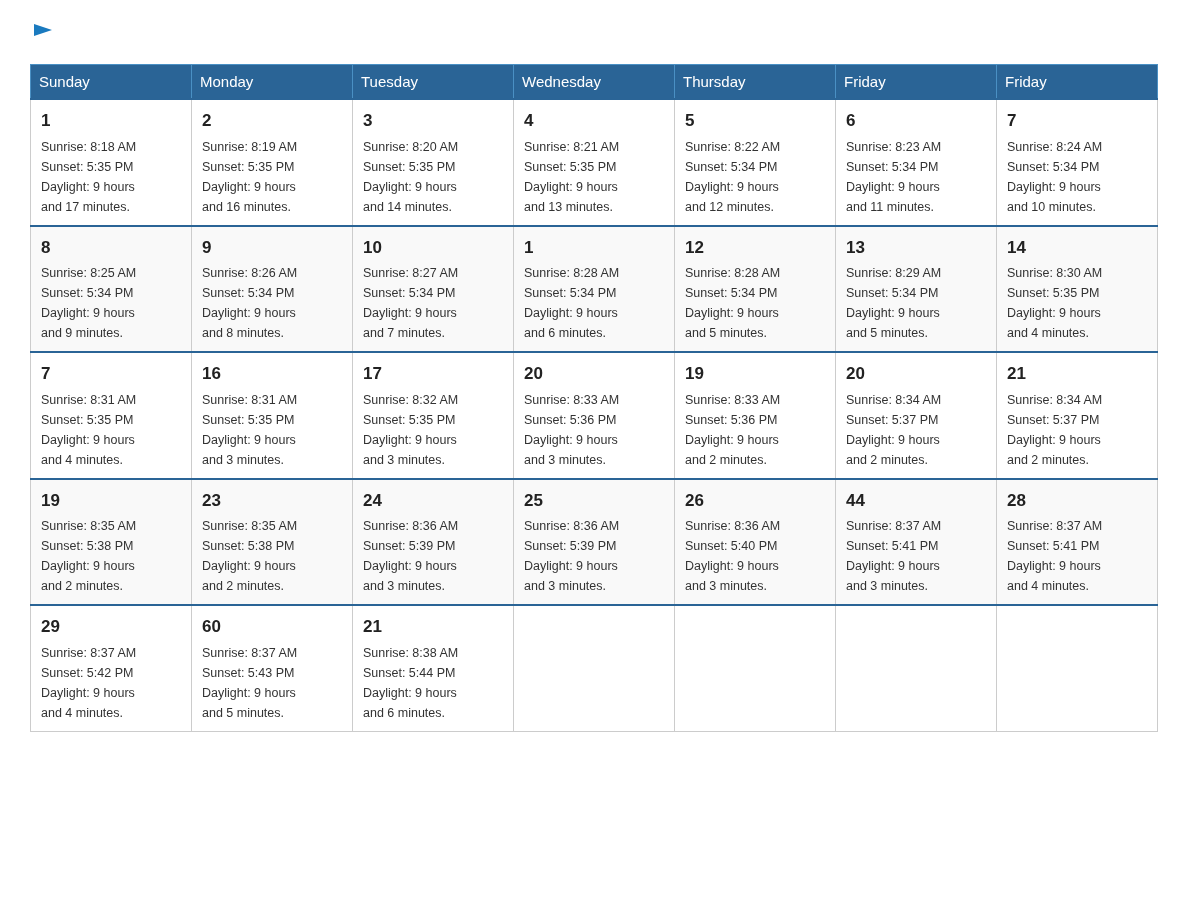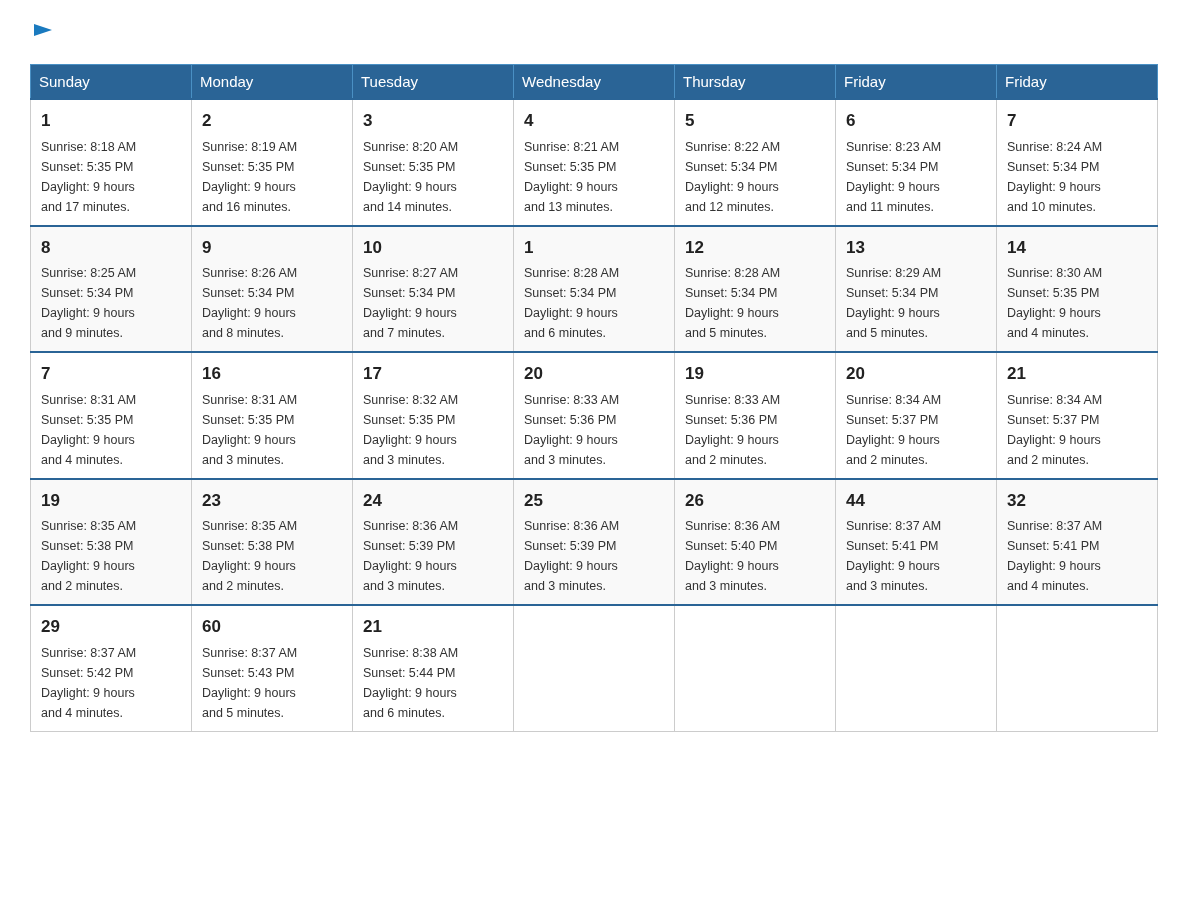--- a/index.html
+++ b/index.html
@@ -383,21 +383,21 @@
         <td>
         <span class="day-number">44</span>
         <div class="day-info">
           Sunrise: 8:37 AM<br>
           Sunset: 5:41 PM<br>
           Daylight: 9 hours<br>
           and 3 minutes.
         </div>
       </td>
         <td>
-        <span class="day-number">32</span>
+        <span class="day-number">28</span>
         <div class="day-info">
           Sunrise: 8:37 AM<br>
           Sunset: 5:41 PM<br>
           Daylight: 9 hours<br>
           and 4 minutes.
         </div>
       </td>
       </tr>
       <tr class="week-row">
         <td>

